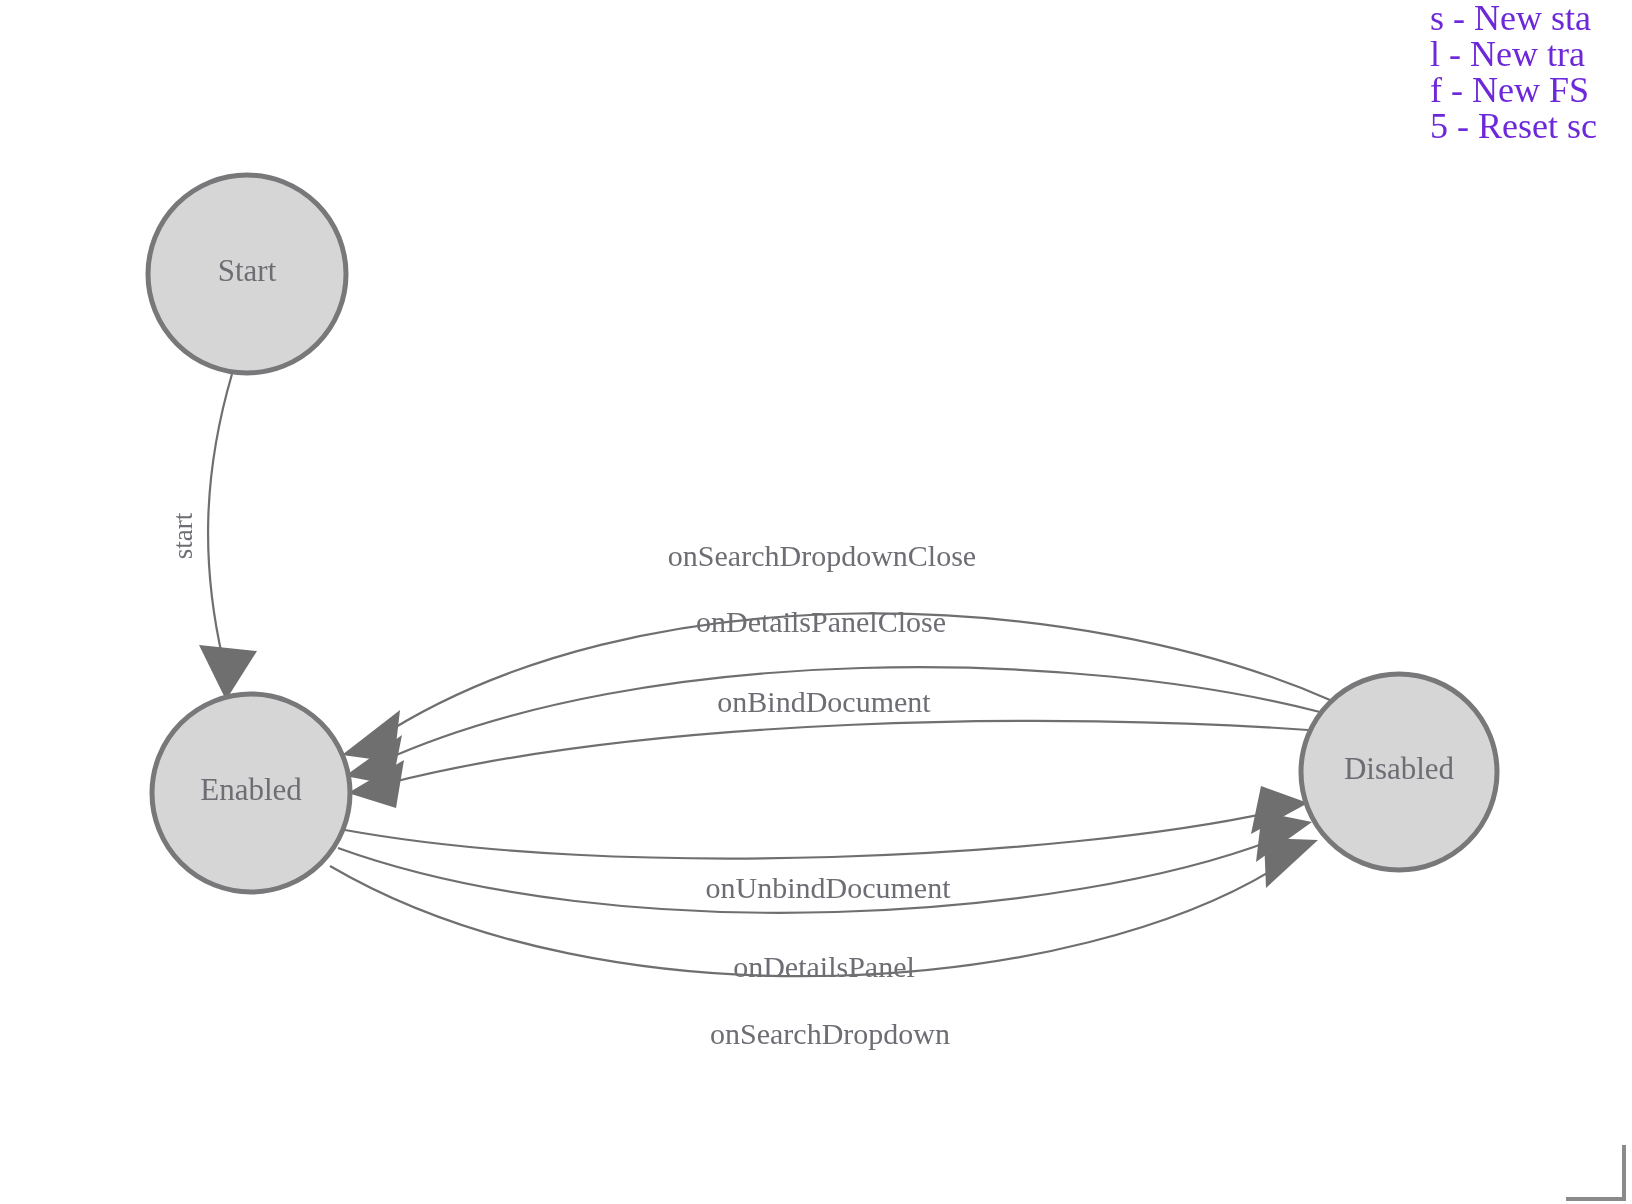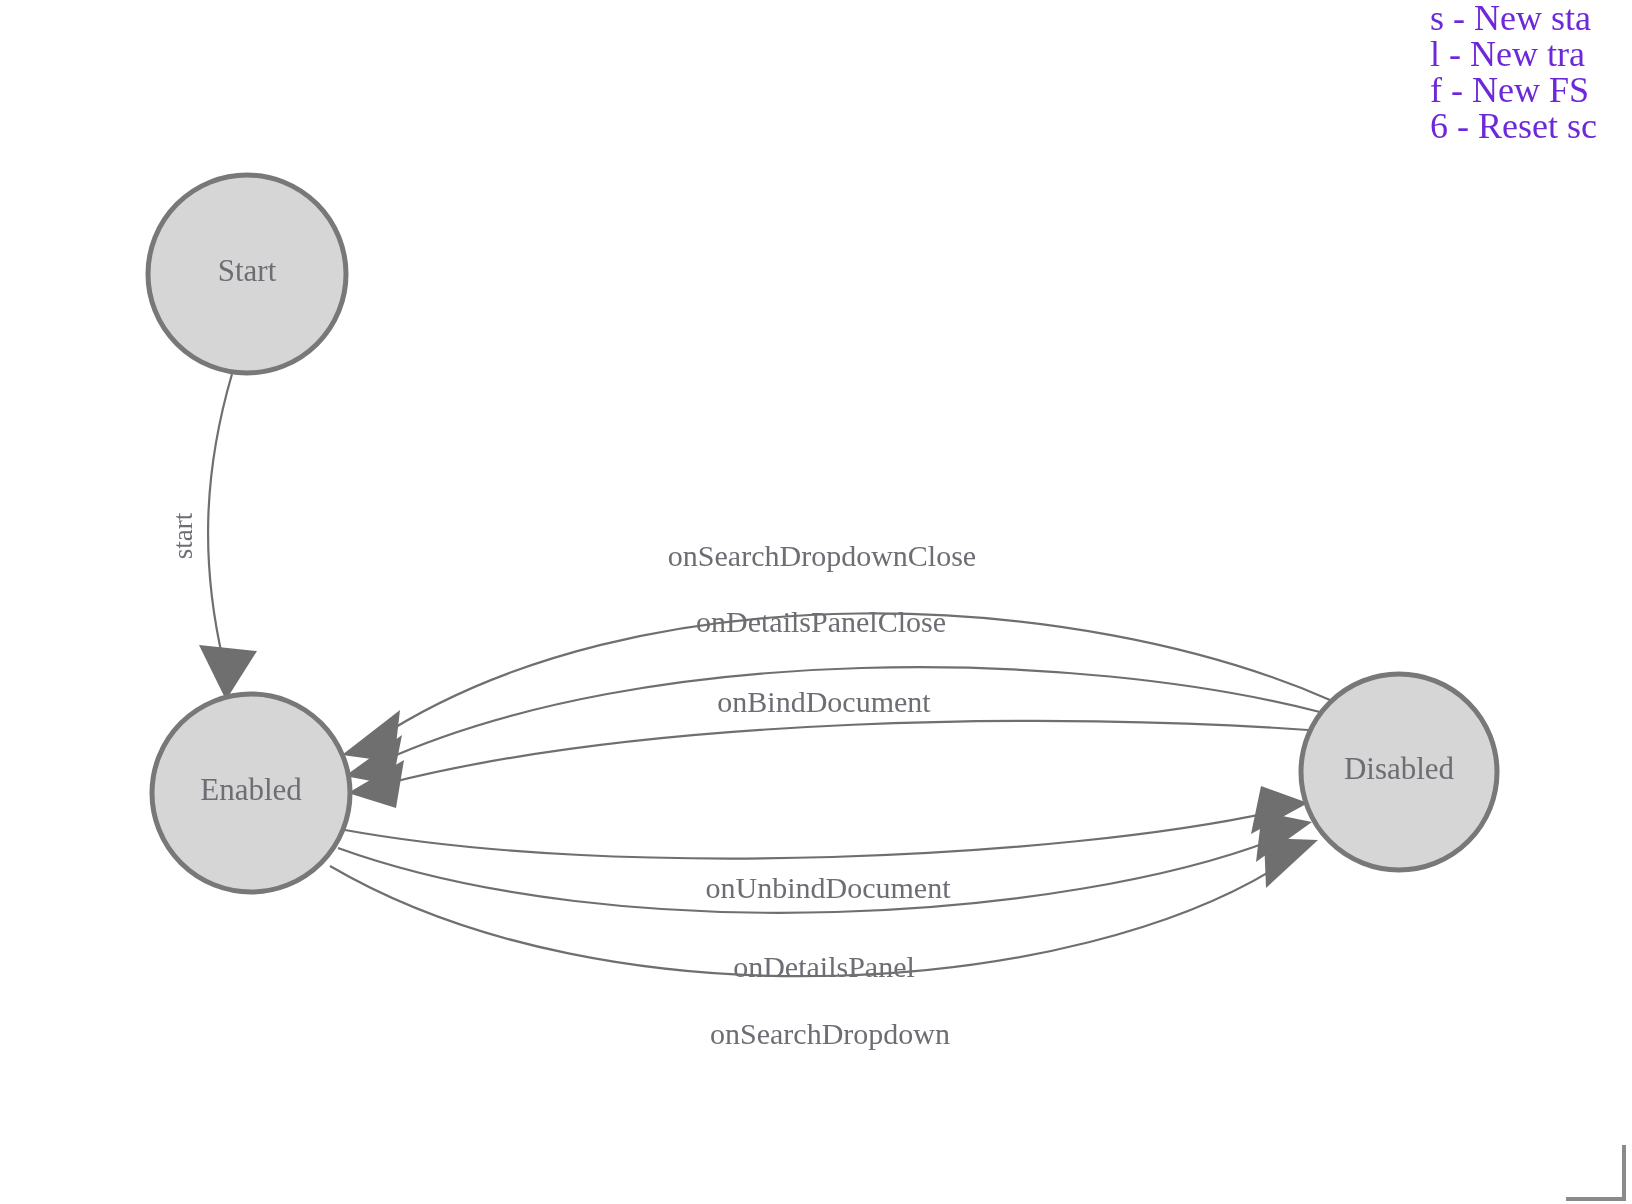--- a/index.html
+++ b/index.html
@@ -176,21 +176,21 @@
       <circle class="node-circle" cx="1399" cy="772" r="98"></circle>
       <text class="node-label" x="1399" y="772">Disabled</text>
     </g>
 
   </svg>
 
   <div class="help-overlay">
     <div class="help-line">s - New sta</div>
     <div class="help-line">l - New tra</div>
     <div class="help-line">f - New FS</div>
-    <div class="help-line">6 - Reset sc</div>
+    <div class="help-line">5 - Reset sc</div>
   </div>
 
   <div class="corner-handle">
     <div class="v-bar"></div>
     <div class="h-bar"></div>
   </div>
 
 </div>
 
 </body></html>

